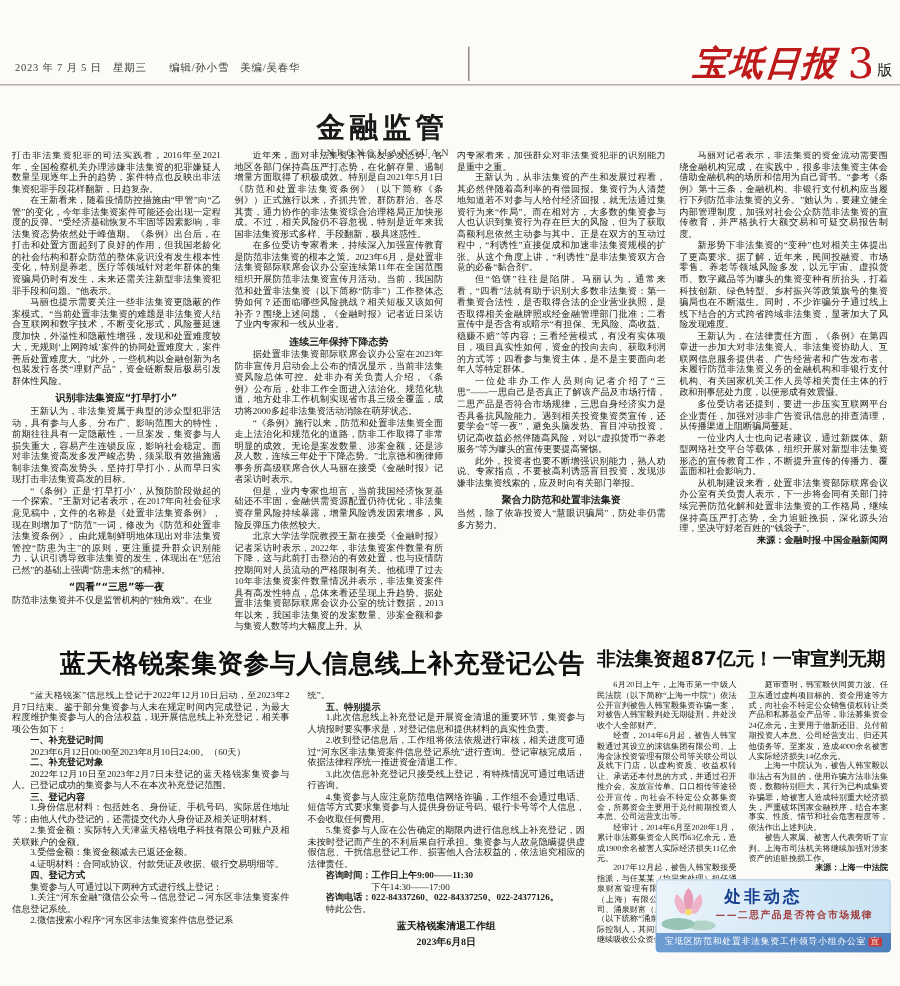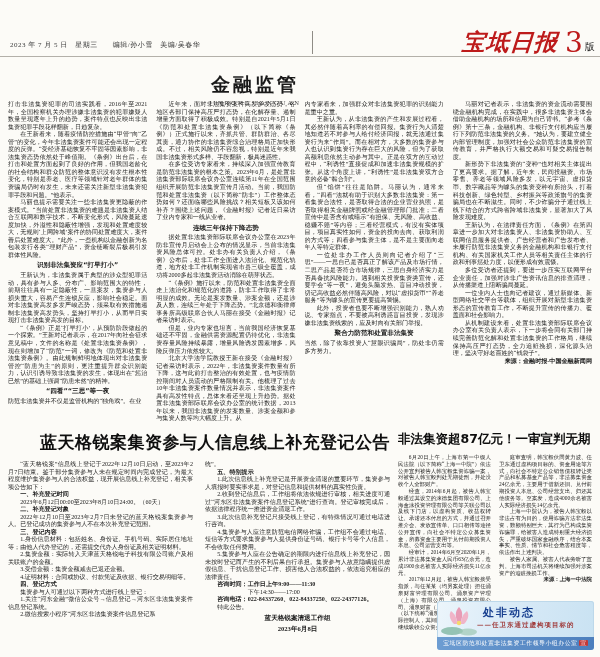--- a/index.html
+++ b/index.html
@@ -41,21 +41,21 @@
   .notice-cols p{font-size:6.1px;line-height:7.5px;}
 
   
   .verdict{position:absolute;left:398px;top:431px;width:194px;height:226px;overflow:hidden;}
   .verdict-title{text-align:left;font-size:12.5px;font-weight:bold;color:#0e0e0e;font-family:"DejaVu Sans","Liberation Sans",sans-serif;white-space:nowrap;}
   .verdict-cols{display:flex;gap:8px;margin-top:6px;height:202px;overflow:hidden;}
   .verdict-cols .col{flex:1 1 0;}
   .verdict-cols p{font-size:5.4px;line-height:6.8px;}
 
   
-  .promo{position:absolute;left:437px;top:601px;width:157px;height:49px;border-radius:3px;overflow:hidden;background:linear-gradient(100deg,#ecf5fb 0%,#d8eaf7 45%,#c9e2f2 100%);box-shadow:0 0 0 1px #bdd8ea inset;z-index:6;}
+  .promo{position:absolute;left:437px;top:586px;width:157px;height:49px;border-radius:3px;overflow:hidden;background:linear-gradient(100deg,#ecf5fb 0%,#d8eaf7 45%,#c9e2f2 100%);box-shadow:0 0 0 1px #bdd8ea inset;z-index:6;}
   .promo-lotus{position:absolute;left:3px;top:4px;}
   .promo-title{position:absolute;left:46px;top:4px;font-size:11px;font-weight:bold;color:#173f8f;font-family:"DejaVu Sans",sans-serif;letter-spacing:2px;}
   .promo-sub{position:absolute;left:40px;top:20px;font-size:6.5px;font-weight:bold;color:#a03c3c;letter-spacing:1px;font-family:"DejaVu Sans",sans-serif;}
   .promo-footer{position:absolute;left:0;bottom:0;width:100%;height:13px;background:linear-gradient(90deg,#6d9dd2,#4d7fbd);color:#fff;font-size:5.9px;line-height:13px;text-align:center;letter-spacing:.5px;font-family:"DejaVu Sans",sans-serif;}
   .promo-footer .seal{color:#ffd9d9;background:#c23a3a;padding:0 1px;margin-left:2px;border-radius:1px;}
 </style>
 </head>
 <body>
 
 <div class="page">
@@ -170,17 +170,17 @@
   <div class="promo">
     <svg class="promo-lotus" width="40" height="32" viewBox="0 0 40 32">
       <ellipse cx="12" cy="26" rx="11" ry="4" fill="#7fb6a2" opacity="0.8"></ellipse>
       <ellipse cx="28" cy="27" rx="9" ry="3.4" fill="#9cc8b4" opacity="0.7"></ellipse>
       <path d="M18 18 C14 10, 16 5, 19 2 C22 5, 24 10, 20 18 Z" fill="#e89bb5"></path>
       <path d="M14 19 C9 14, 9 9, 11 6 C15 9, 17 13, 17 19 Z" fill="#f0b4c8"></path>
       <path d="M24 19 C29 14, 29 9, 27 6 C23 9, 21 13, 21 19 Z" fill="#f0b4c8"></path>
       <circle cx="19" cy="18" r="2.2" fill="#f6d96b"></circle>
     </svg>
     <div class="promo-title">处非动态</div>
-    <div class="promo-sub">——任卫东通过虚构项目标的</div>
+    <div class="promo-sub">——二思产品是否符合市场规律</div>
     <div class="promo-footer"><span>宝坻区防范和处置非法集资工作领导小组办公室</span><span class="seal">宣</span></div>
   </div>
 
 </div>
 
 </body></html>

